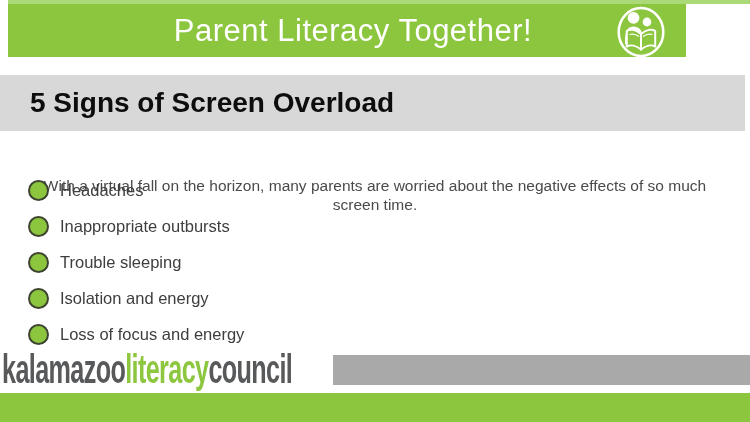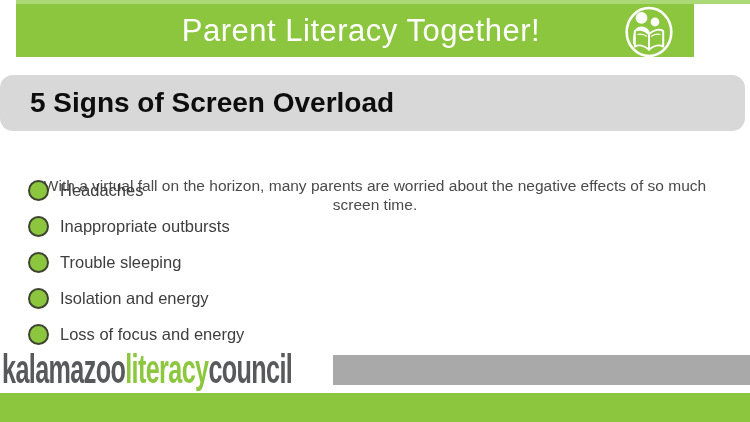--- a/index.html
+++ b/index.html
@@ -10,21 +10,21 @@
     position: relative;
     width: 750px;
     height: 422px;
     background: #ffffff;
     overflow: hidden;
   }
 
   
   .header-bar {
     position: absolute;
-    top: 0; left: 16px;
+    top: 0; left: 8px;
     width: 678px; height: 57px;
     background: #8CC63F;
   }
   .header-topstrip {
     position: absolute;
     top: 0; left: 0;
     width: 750px; height: 4px;
     background: #ABD977;
   }
   .header-title {
@@ -43,21 +43,20 @@
     top: 6px; right: 20px;
     width: 50px; height: 52px;
   }
 
   
   .title-band {
     position: absolute;
     top: 75px; left: 0;
     width: 745px; height: 56px;
     background: #D8D8D8;
-    border-radius: 13px;
   }
   .title-band .page-title {
     position: absolute;
     left: 30px; top: 0;
     height: 56px; line-height: 56px;
     font-size: 28px;
     font-weight: bold;
     color: #0d0d0d;
   }
 

